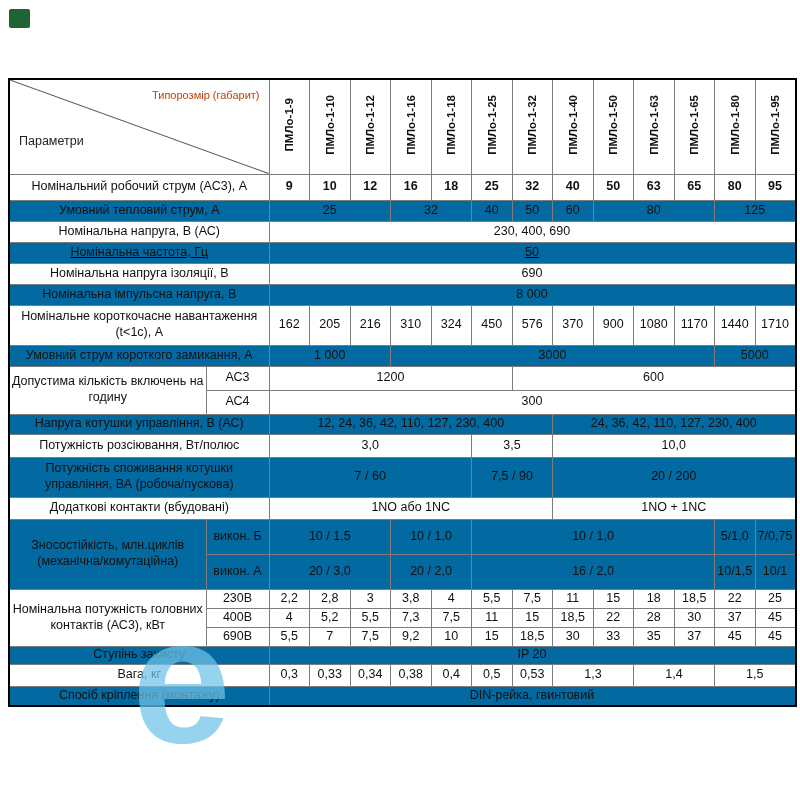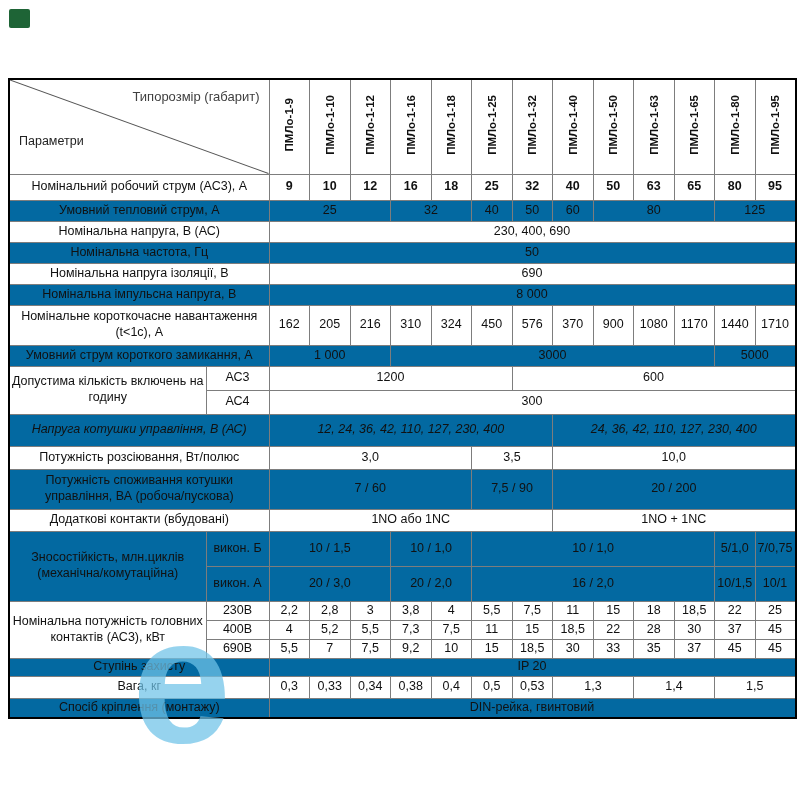--- a/index.html
+++ b/index.html
@@ -12,21 +12,21 @@
                  font-size:12.5px;color:#111;padding:0 1px;line-height:1.25;overflow:hidden;}
   td.label{text-align:left;padding:1px 4px 1px 6px;color:#333;}
   tr.g td{background:#0369a1;}
   td.dl{border-left:2px solid #000;}
   tr.hdr td{border-bottom:2px solid #000;background:#fff;}
   tr.r1 td{border-bottom:2px solid #000;}
   td.bold{font-weight:bold;font-size:14.5px;}
   td.sub{padding:0 2px;}
   td.diag{position:relative;padding:0;}
   .dsvg{position:absolute;left:0;top:0;width:100%;height:100%;}
-  .diag-top{position:absolute;top:9px;right:9px;font-size:13px;color:#404040;}
+  .diag-top{position:absolute;top:9px;right:9px;font-size:11px;color:#c2410c;}
   .diag-bot{position:absolute;left:9px;bottom:24px;font-size:12.5px;color:#222;}
   td.colhead{vertical-align:bottom;padding:0 0 4px 0;}
   .vtext{writing-mode:vertical-rl;transform:rotate(180deg);font-weight:bold;
          font-size:11.5px;white-space:nowrap;display:inline-block;color:#111;}
   .watermark{position:absolute;pointer-events:none;font-weight:bold;z-index:5;}
   .wm-e{left:132px;top:592px;font-size:178px;line-height:1;opacity:.72;}
   .wm-text{left:228px;top:667px;font-size:48px;letter-spacing:5px;opacity:.66;}
 </style>
 </head>
 <body>
@@ -97,21 +97,21 @@
           <td>40</td>
           <td>50</td>
           <td>60</td>
           <td colspan="3">80</td>
           <td colspan="2">125</td>
         </tr>
         <tr style="height: 21px;">
           <td class="label" colspan="2">Номінальна напруга, В (АС)</td>
           <td colspan="13" class="dl">230, 400, 690</td>
         </tr>
-        <tr class="g" style="height: 21px;">
+        <tr class="g" style="height: 21px; text-decoration: underline;">
           <td class="label" colspan="2">Номінальна частота, Гц</td>
           <td colspan="13" class="dl">50</td>
         </tr>
         <tr style="height: 21px;">
           <td class="label" colspan="2">Номінальна напруга ізоляції, В</td>
           <td colspan="13" class="dl">690</td>
         </tr>
         <tr class="g" style="height: 21px;">
           <td class="label" colspan="2">Номінальна імпульсна напруга, В</td>
           <td colspan="13" class="dl">8 000</td>
@@ -141,21 +141,21 @@
         <tr style="height: 24px;">
           <td class="label" rowspan="2">Допустима кількість включень на годину</td>
           <td class="sub">АС3</td>
           <td colspan="6" class="dl">1200</td>
           <td colspan="7">600</td>
         </tr>
         <tr style="height: 24px;">
           <td class="sub">АС4</td>
           <td colspan="13" class="dl">300</td>
         </tr>
-        <tr class="g" style="height: 32px; font-style: italic;">
+        <tr class="g" style="height: 20px;">
           <td class="label" colspan="2">Напруга котушки управління, В (АС)</td>
           <td colspan="7" class="dl">12, 24, 36, 42, 110, 127, 230, 400</td>
           <td colspan="6">24, 36, 42, 110, 127, 230, 400</td>
         </tr>
         <tr style="height: 23px;">
           <td class="label" colspan="2">Потужність розсіювання, Вт/полюс</td>
           <td colspan="5" class="dl">3,0</td>
           <td colspan="2">3,5</td>
           <td colspan="6">10,0</td>
         </tr>

